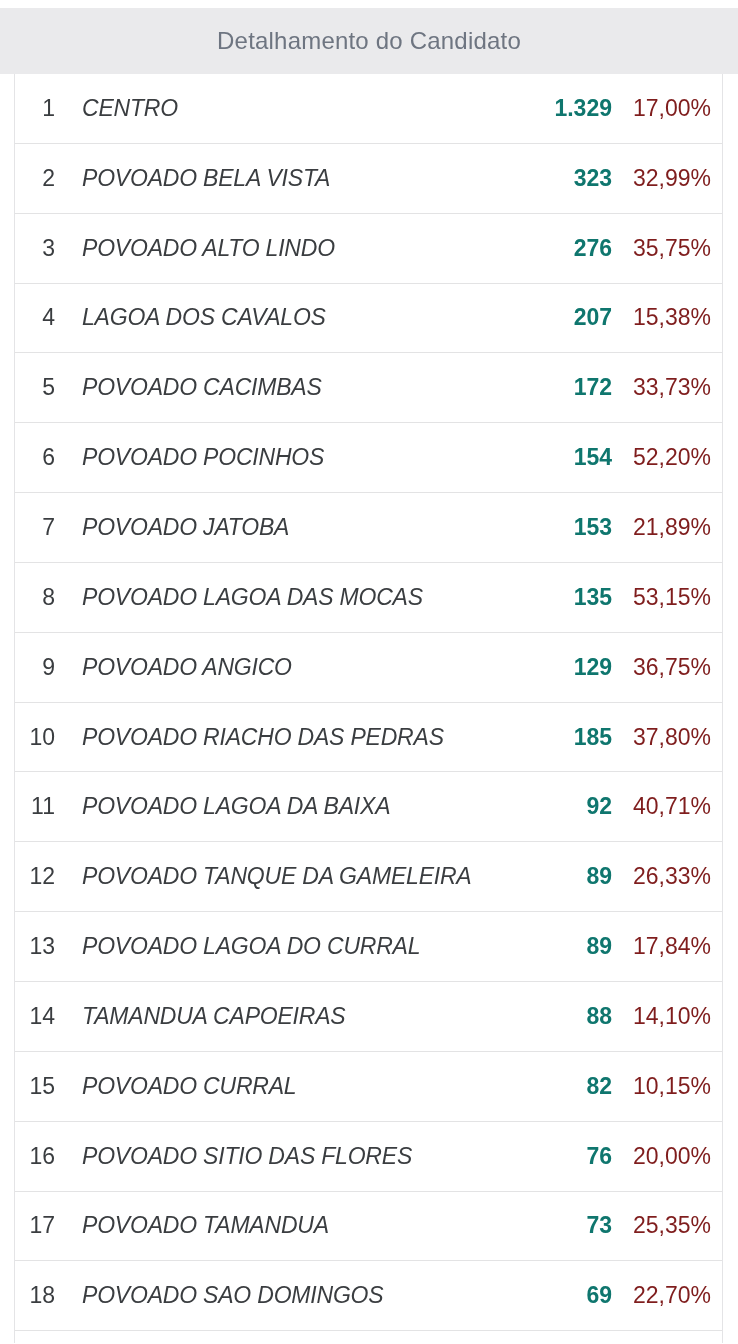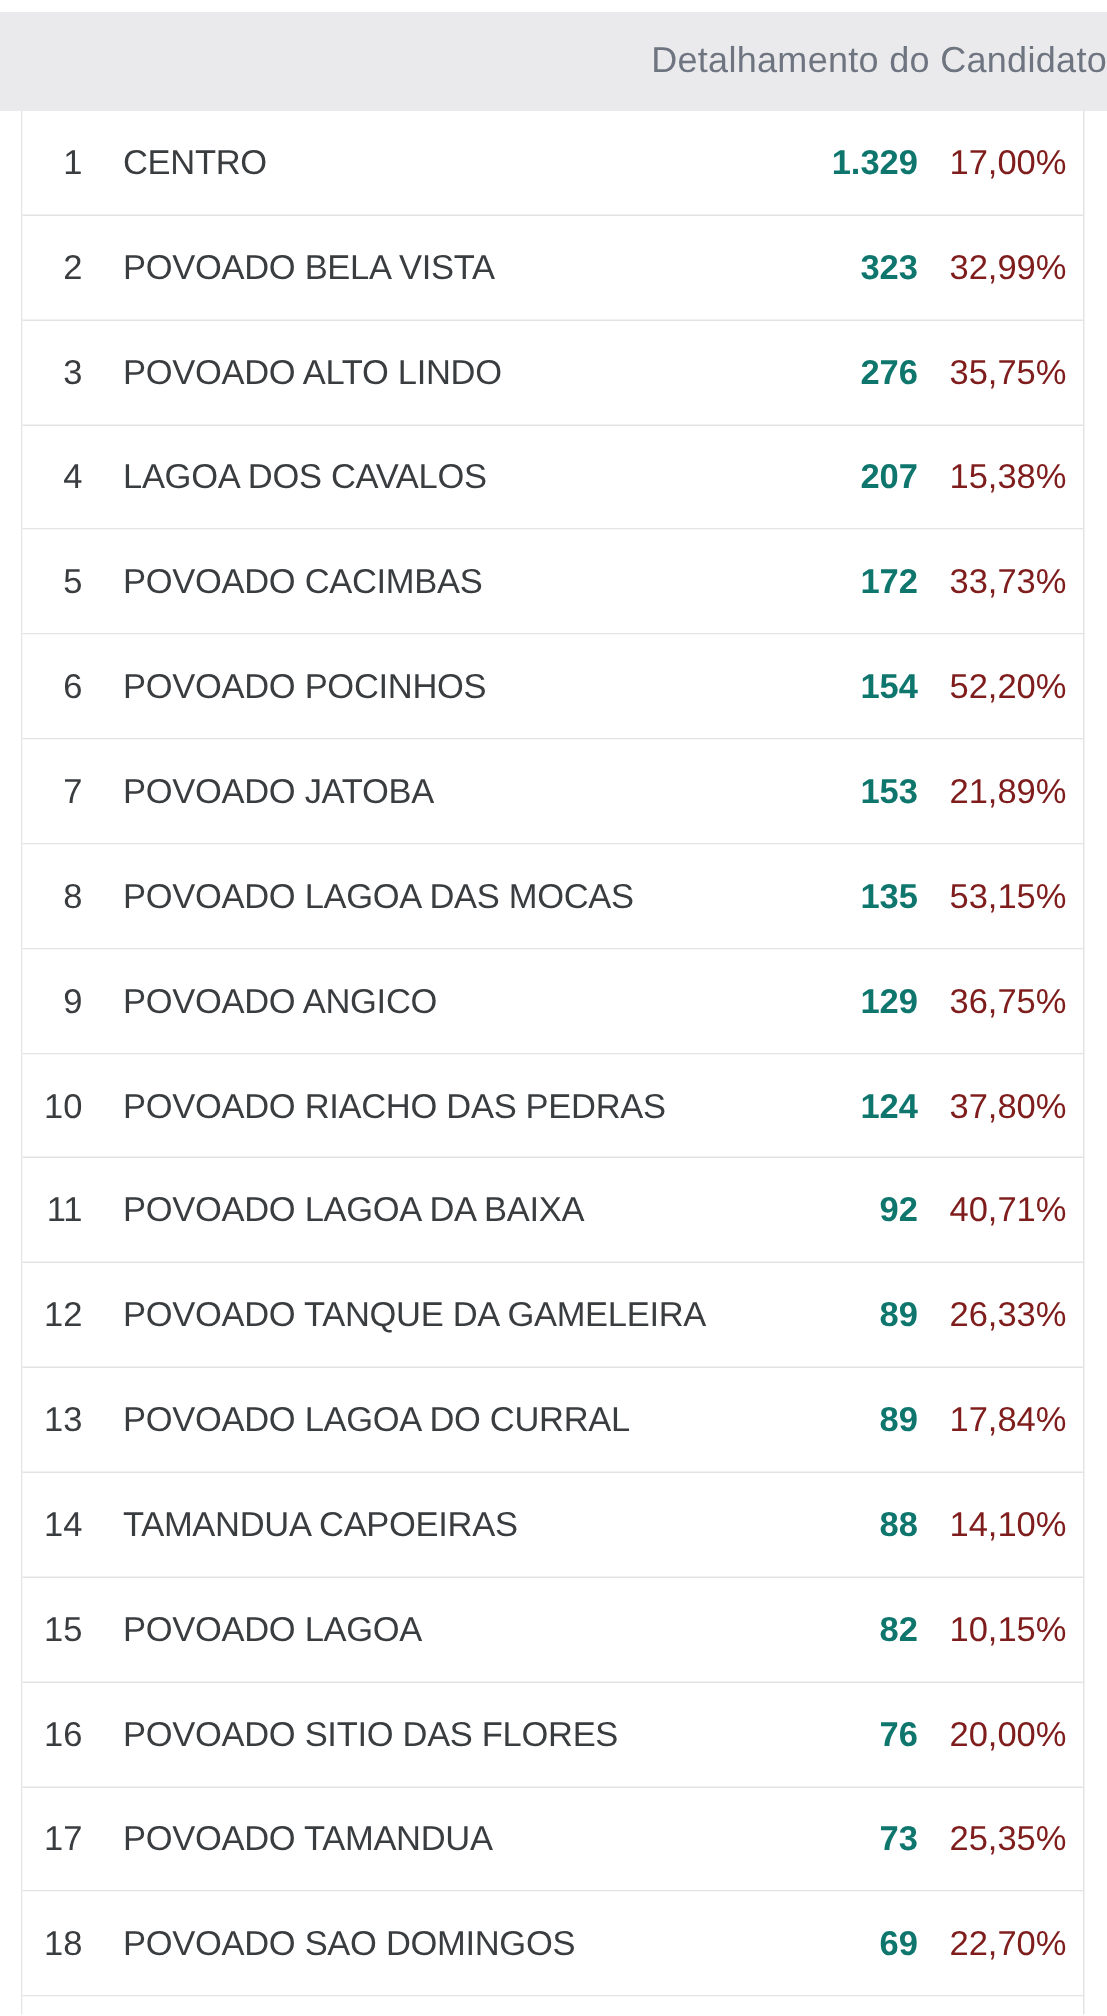--- a/index.html
+++ b/index.html
@@ -10,21 +10,21 @@
     overflow: hidden;
     position: relative;
     font-family: "Liberation Sans", sans-serif;
   }
   .top-strip { height: 8px; background: #ffffff; }
   .header-band {
     height: 66px;
     background: #eaeaec;
     display: flex;
     align-items: center;
-    justify-content: flex-end;
+    justify-content: center;
   }
   .header-title {
     font-size: 24px;
     color: #6e7581;
     letter-spacing: 0.2px;
   }
   .results-table {
     margin-left: 14px;
     width: 709px;
     box-sizing: border-box;
@@ -48,20 +48,21 @@
     text-align: right;
     color: #3a3d40;
   }
   .cell-name {
     flex: 1;
     margin-left: 27px;
     color: #3a3d40;
     white-space: nowrap;
     overflow: hidden;
     letter-spacing: -0.2px;
+    font-style: italic;
   }
   .cell-votes {
     flex: none;
     width: 90px;
     text-align: right;
     font-weight: 700;
     color: #0f766e;
   }
   .cell-pct {
     flex: none;
@@ -142,21 +143,21 @@
   <div class="row">
     <span class="cell-rank">9</span>
     <span class="cell-name">POVOADO ANGICO</span>
     <span class="cell-votes">129</span>
     <span class="cell-pct">36,75%</span>
   </div>
 
   <div class="row">
     <span class="cell-rank">10</span>
     <span class="cell-name">POVOADO RIACHO DAS PEDRAS</span>
-    <span class="cell-votes">124</span>
+    <span class="cell-votes">185</span>
     <span class="cell-pct">37,80%</span>
   </div>
 
   <div class="row">
     <span class="cell-rank">11</span>
     <span class="cell-name">POVOADO LAGOA DA BAIXA</span>
     <span class="cell-votes">92</span>
     <span class="cell-pct">40,71%</span>
   </div>
 
@@ -176,21 +177,21 @@
 
   <div class="row">
     <span class="cell-rank">14</span>
     <span class="cell-name">TAMANDUA CAPOEIRAS</span>
     <span class="cell-votes">88</span>
     <span class="cell-pct">14,10%</span>
   </div>
 
   <div class="row">
     <span class="cell-rank">15</span>
-    <span class="cell-name">POVOADO LAGOA</span>
+    <span class="cell-name">POVOADO CURRAL</span>
     <span class="cell-votes">82</span>
     <span class="cell-pct">10,15%</span>
   </div>
 
   <div class="row">
     <span class="cell-rank">16</span>
     <span class="cell-name">POVOADO SITIO DAS FLORES</span>
     <span class="cell-votes">76</span>
     <span class="cell-pct">20,00%</span>
   </div>

